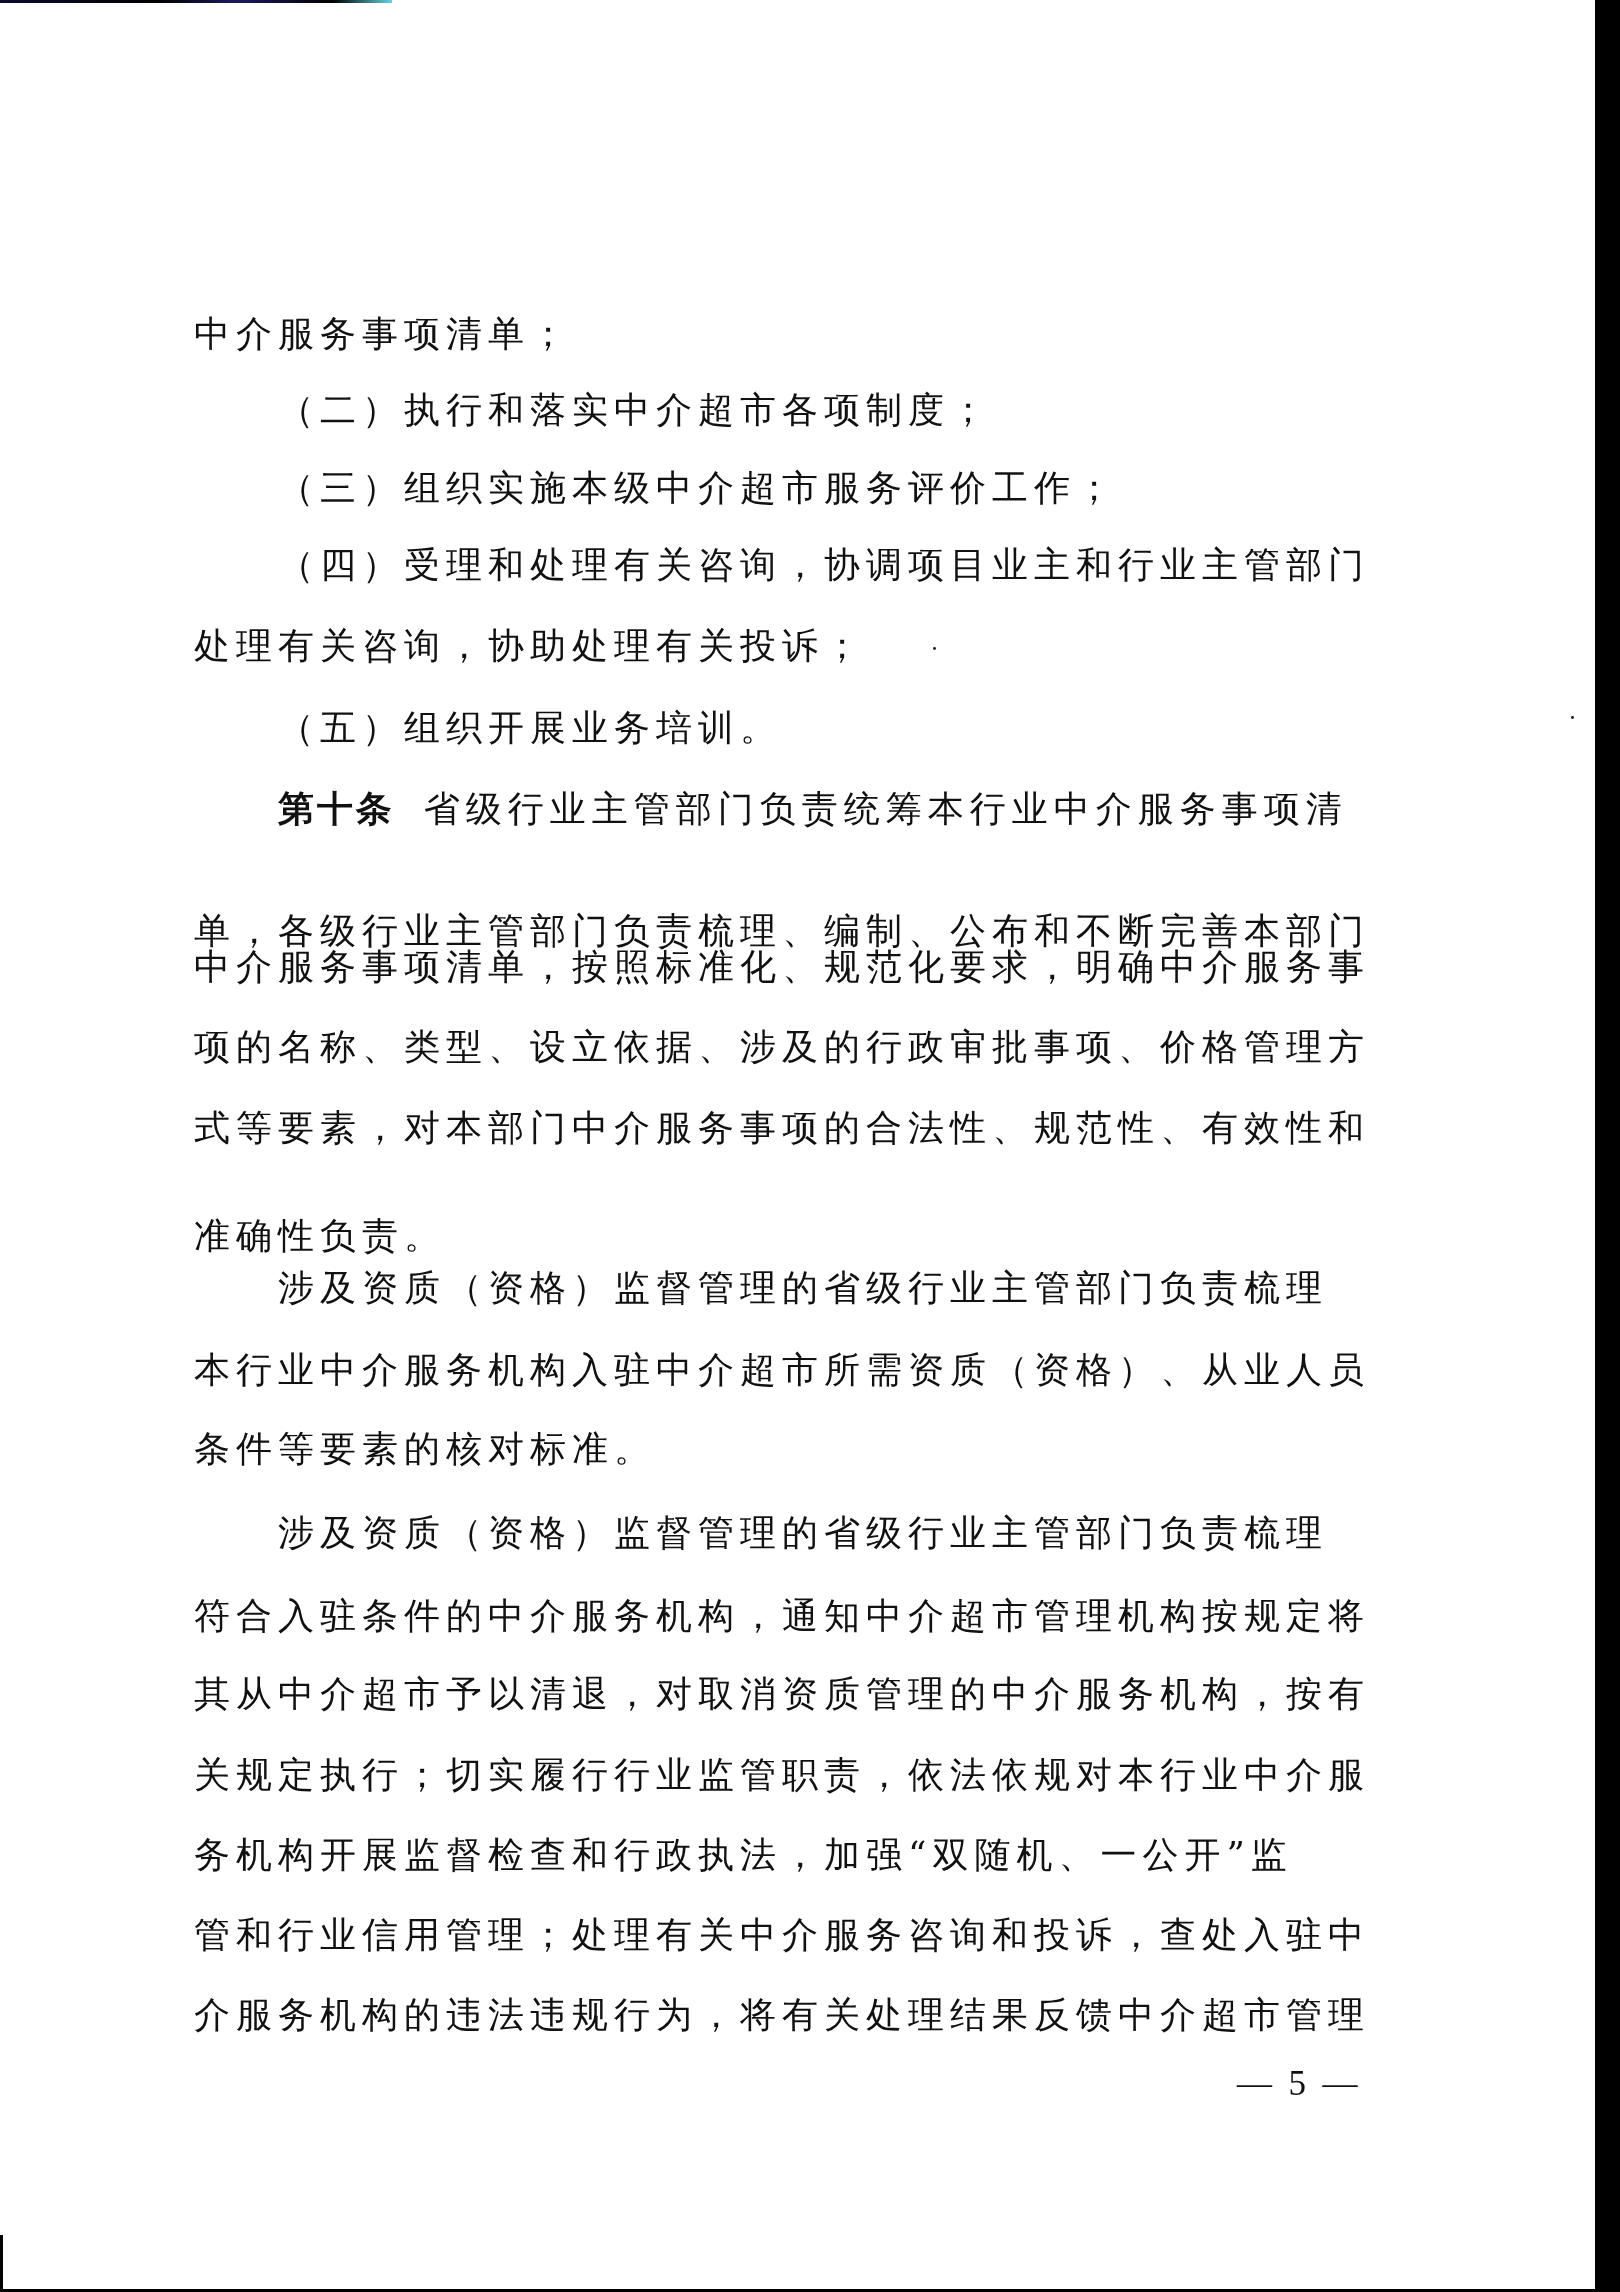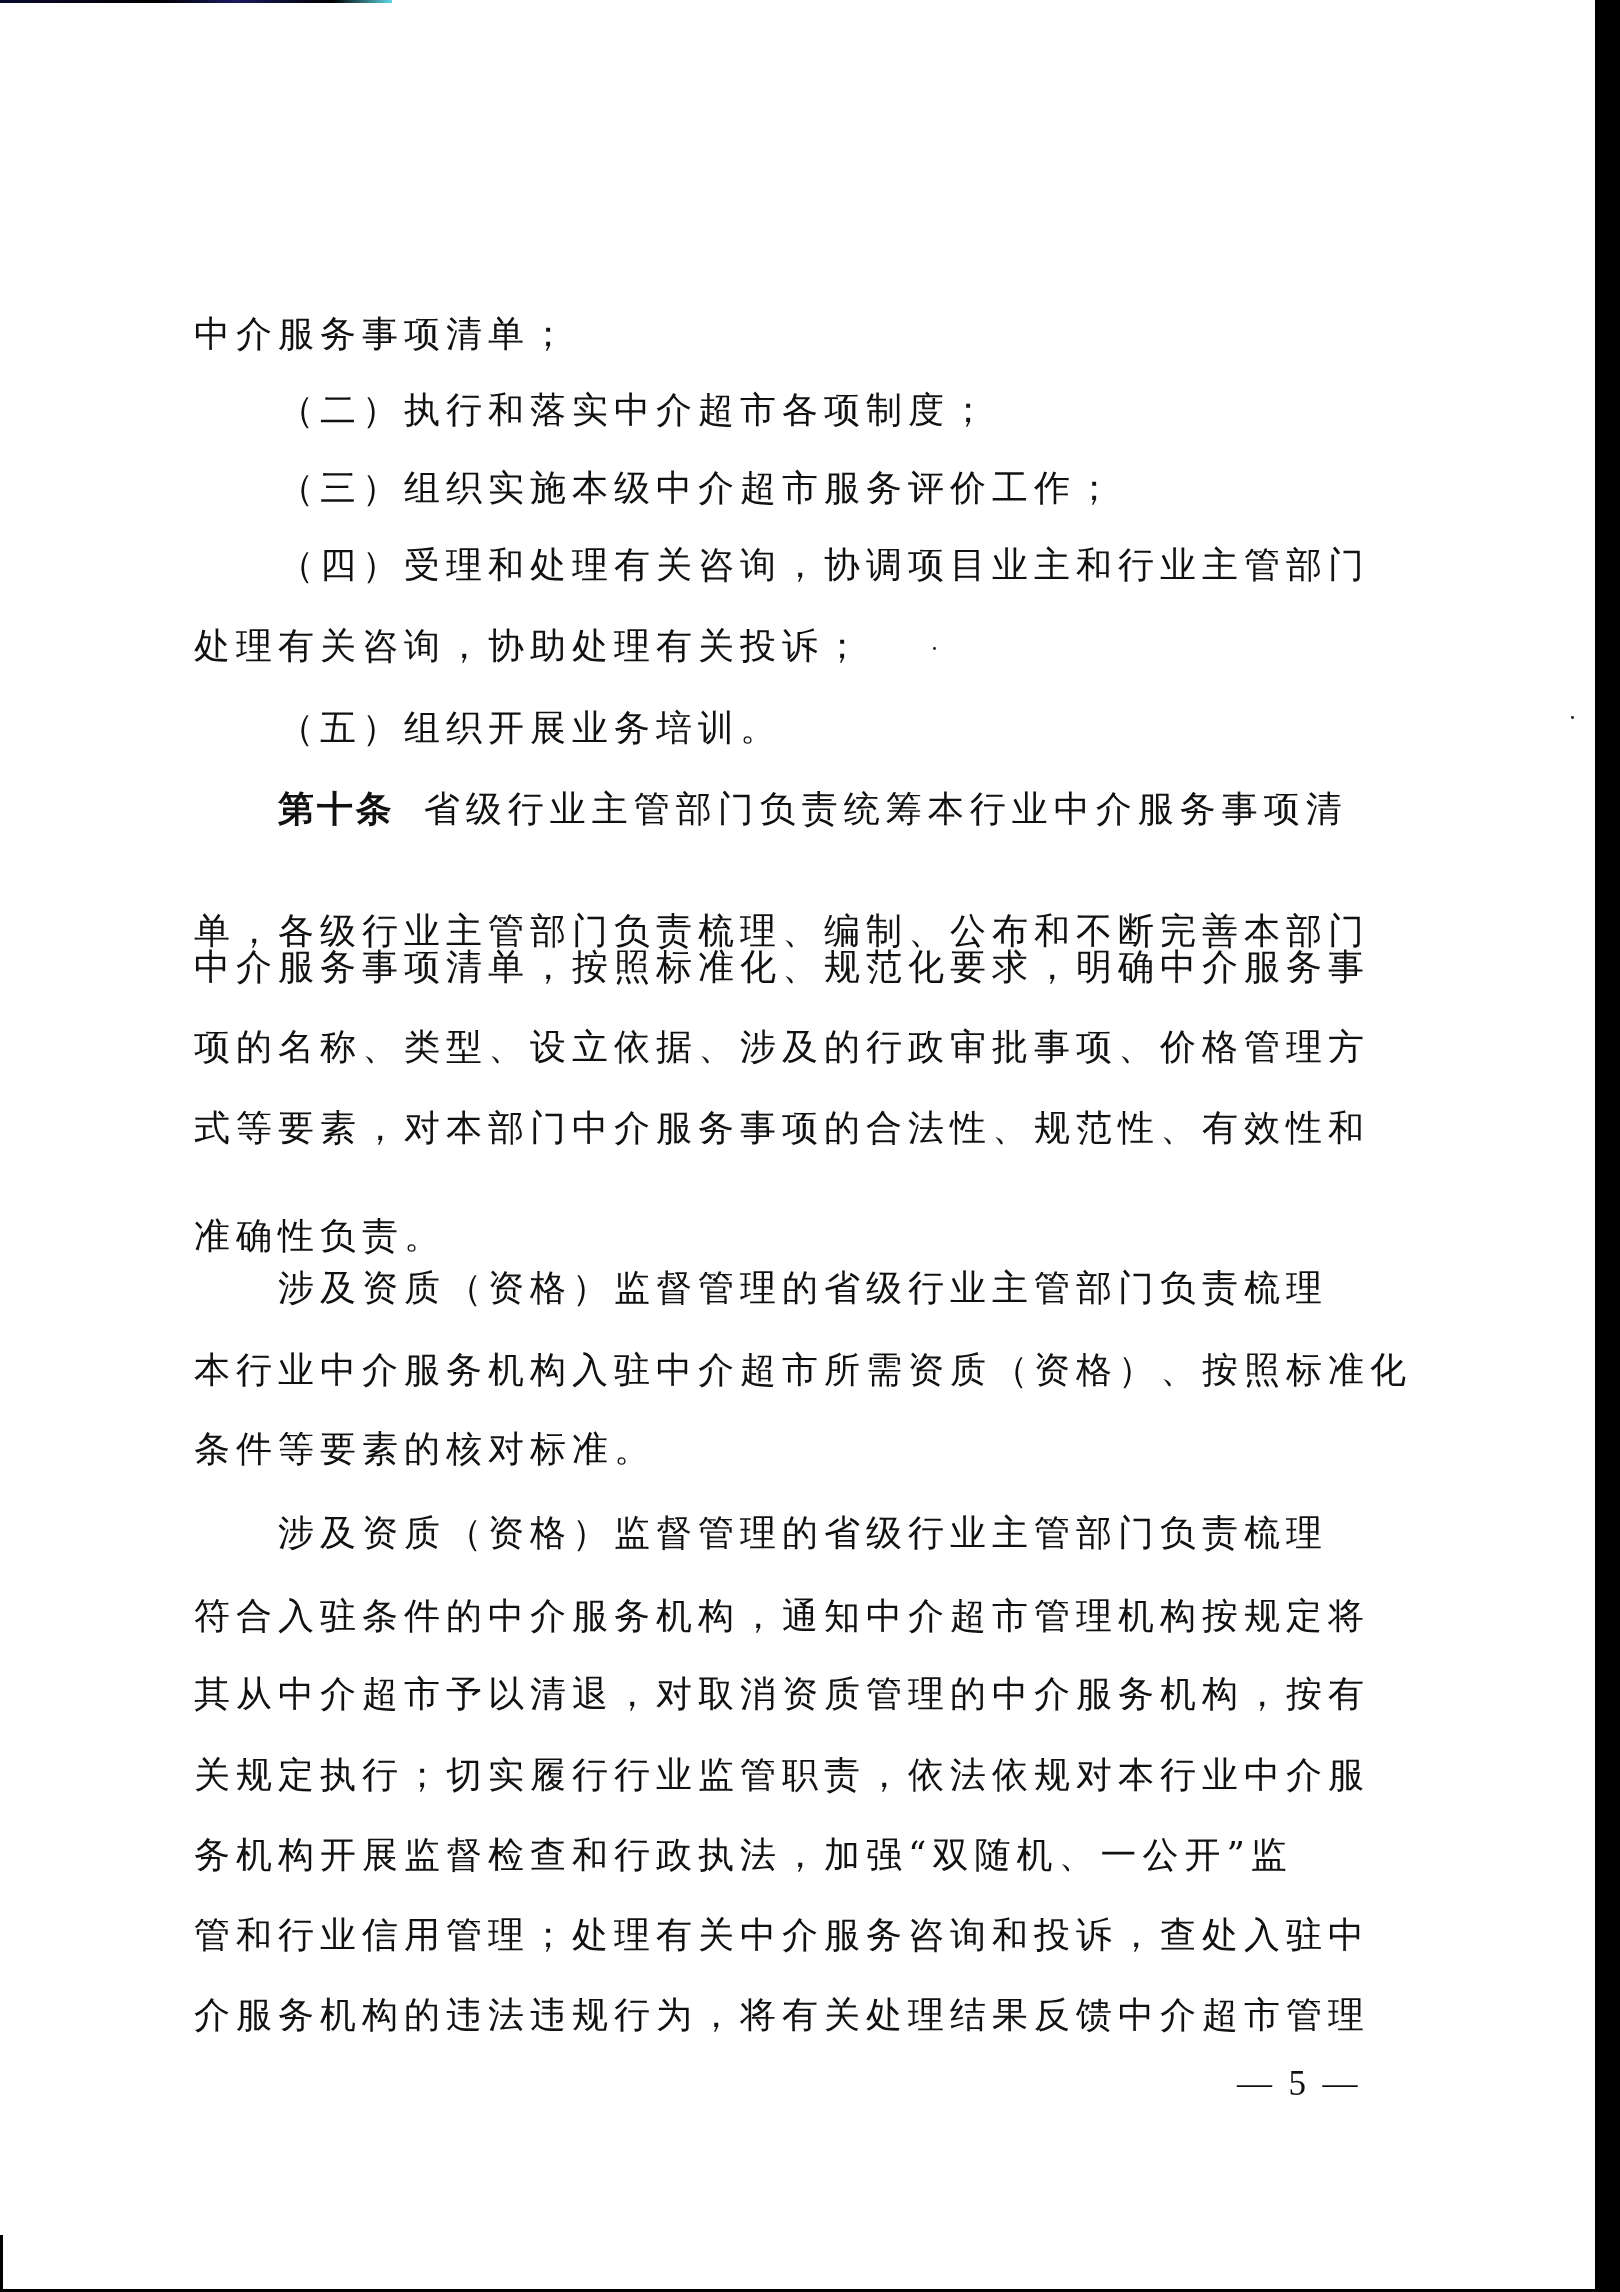--- a/index.html
+++ b/index.html
@@ -59,21 +59,21 @@
   <div class="line indent" style="top:543px;">（四）受理和处理有关咨询，协调项目业主和行业主管部门</div>
   <div class="line" style="top:624px;">处理有关咨询，协助处理有关投诉；</div>
   <div class="line indent" style="top:706px;">（五）组织开展业务培训。</div>
   <div class="line indent" style="top:787px;"><span class="bold-head">第十条</span><span>省级行业主管部门负责统筹本行业中介服务事项清</span></div>
   <div class="line" style="top:909px;">单，各级行业主管部门负责梳理、编制、公布和不断完善本部门</div>
   <div class="line" style="top:945px;">中介服务事项清单，按照标准化、规范化要求，明确中介服务事</div>
   <div class="line" style="top:1025px;">项的名称、类型、设立依据、涉及的行政审批事项、价格管理方</div>
   <div class="line" style="top:1106px;">式等要素，对本部门中介服务事项的合法性、规范性、有效性和</div>
   <div class="line" style="top:1186px;margin-top:28px;">准确性负责。</div>
   <div class="line indent" style="top:1266px;">涉及资质（资格）监督管理的省级行业主管部门负责梳理</div>
-  <div class="line" style="top:1348px;">本行业中介服务机构入驻中介超市所需资质（资格）、按照标准化</div>
+  <div class="line" style="top:1348px;">本行业中介服务机构入驻中介超市所需资质（资格）、从业人员</div>
   <div class="line" style="top:1427px;">条件等要素的核对标准。</div>
   <div class="line indent" style="top:1511px;">涉及资质（资格）监督管理的省级行业主管部门负责梳理</div>
   <div class="line" style="top:1594px;">符合入驻条件的中介服务机构，通知中介超市管理机构按规定将</div>
   <div class="line" style="top:1672px;">其从中介超市予以清退，对取消资质管理的中介服务机构，按有</div>
   <div class="line" style="top:1753px;">关规定执行；切实履行行业监管职责，依法依规对本行业中介服</div>
   <div class="line" style="top:1833px;">务机构开展监督检查和行政执法，加强“双随机、一公开”监</div>
   <div class="line" style="top:1913px;">管和行业信用管理；处理有关中介服务咨询和投诉，查处入驻中</div>
   <div class="line" style="top:1993px;">介服务机构的违法违规行为，将有关处理结果反馈中介超市管理</div>
 
   <div class="page-number">— 5 —</div>

